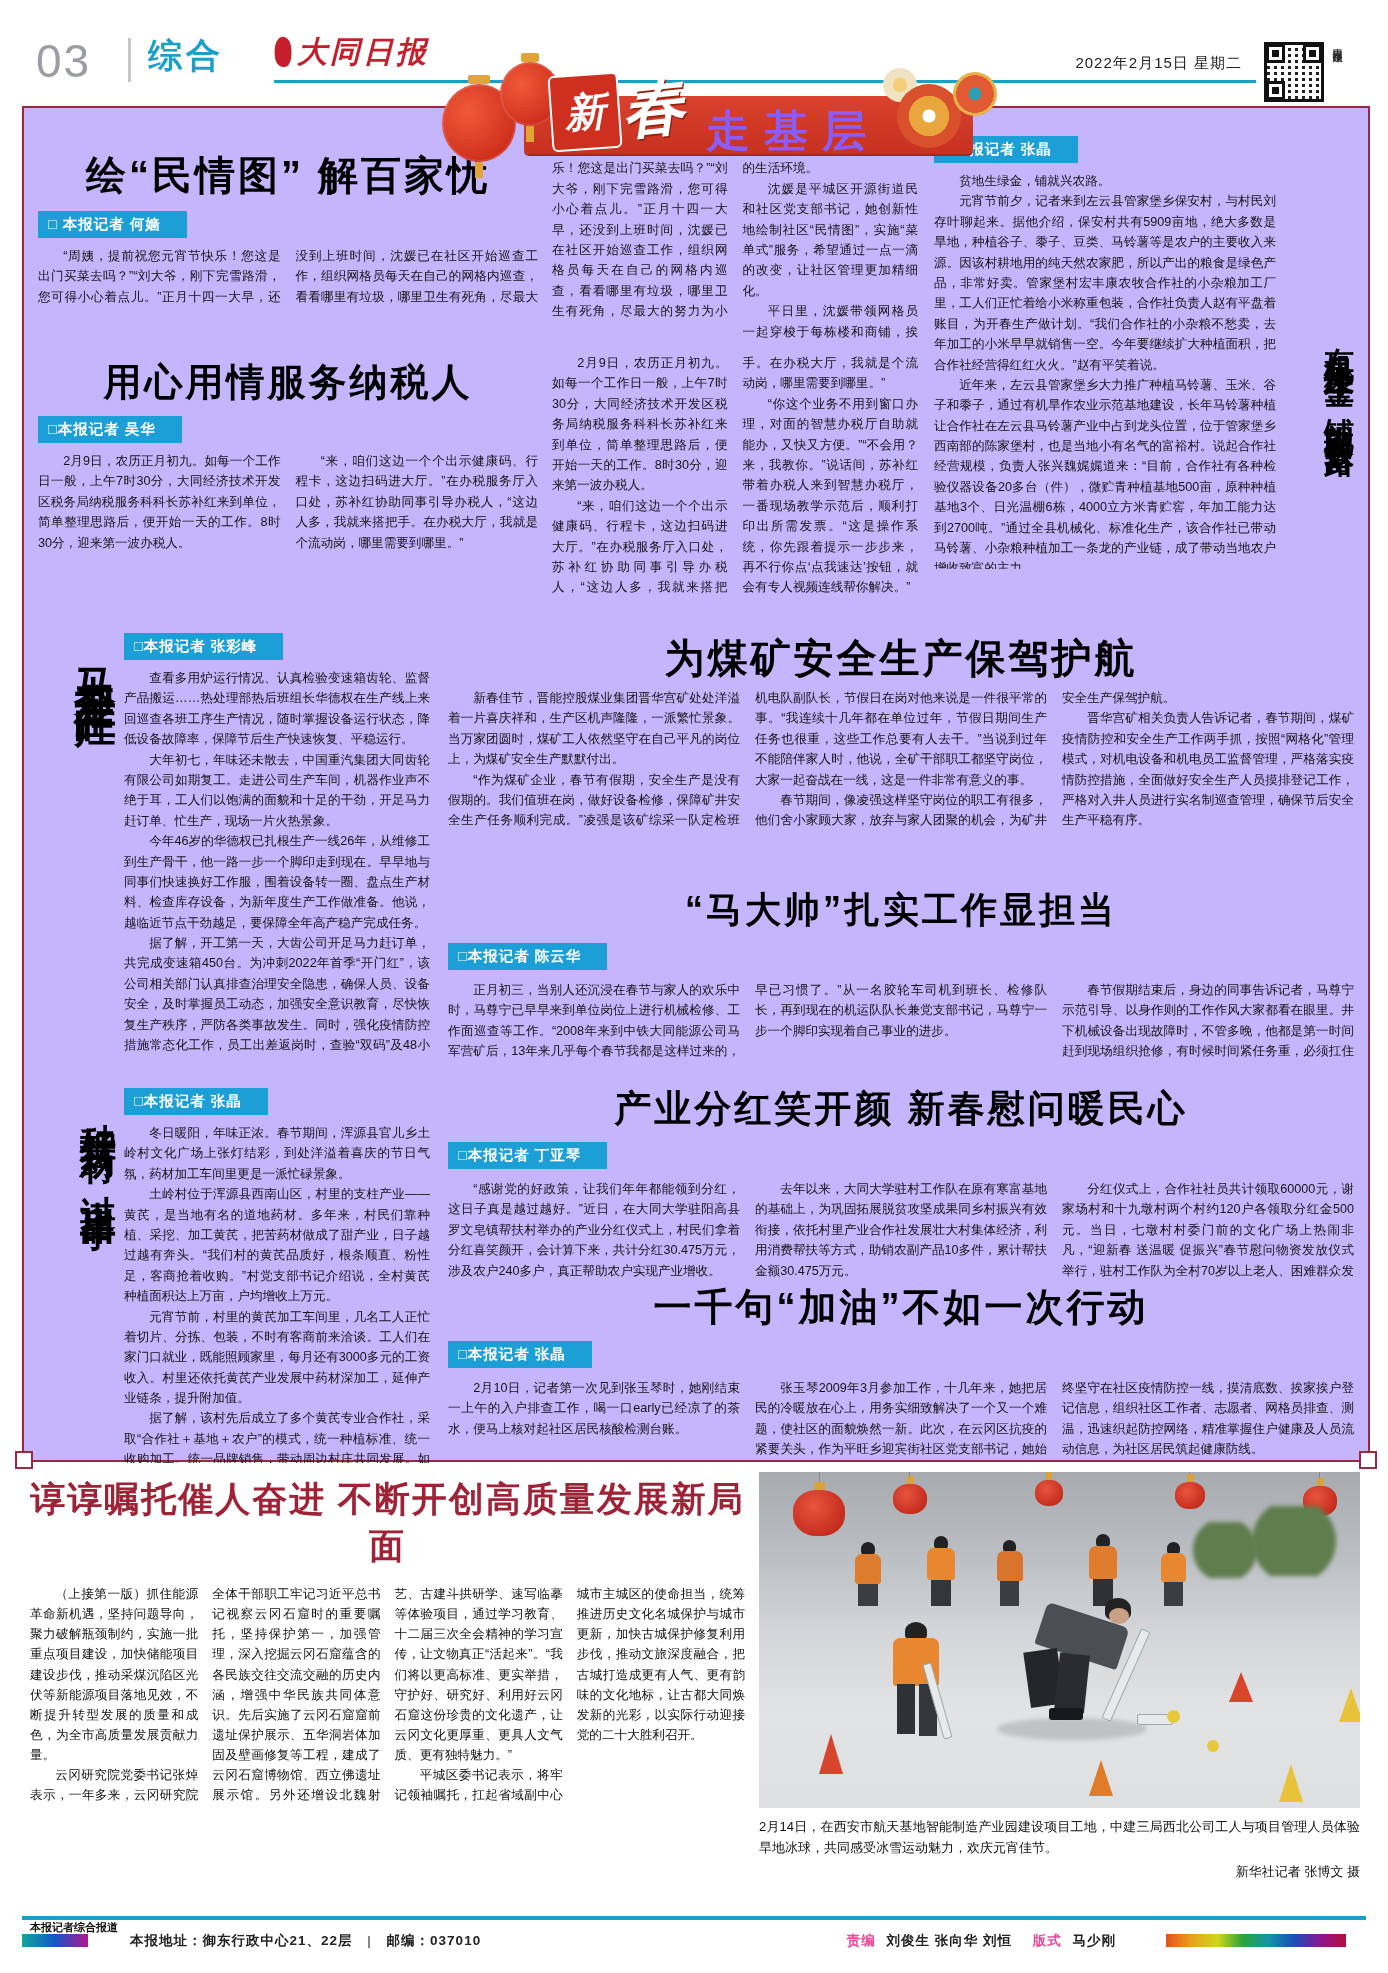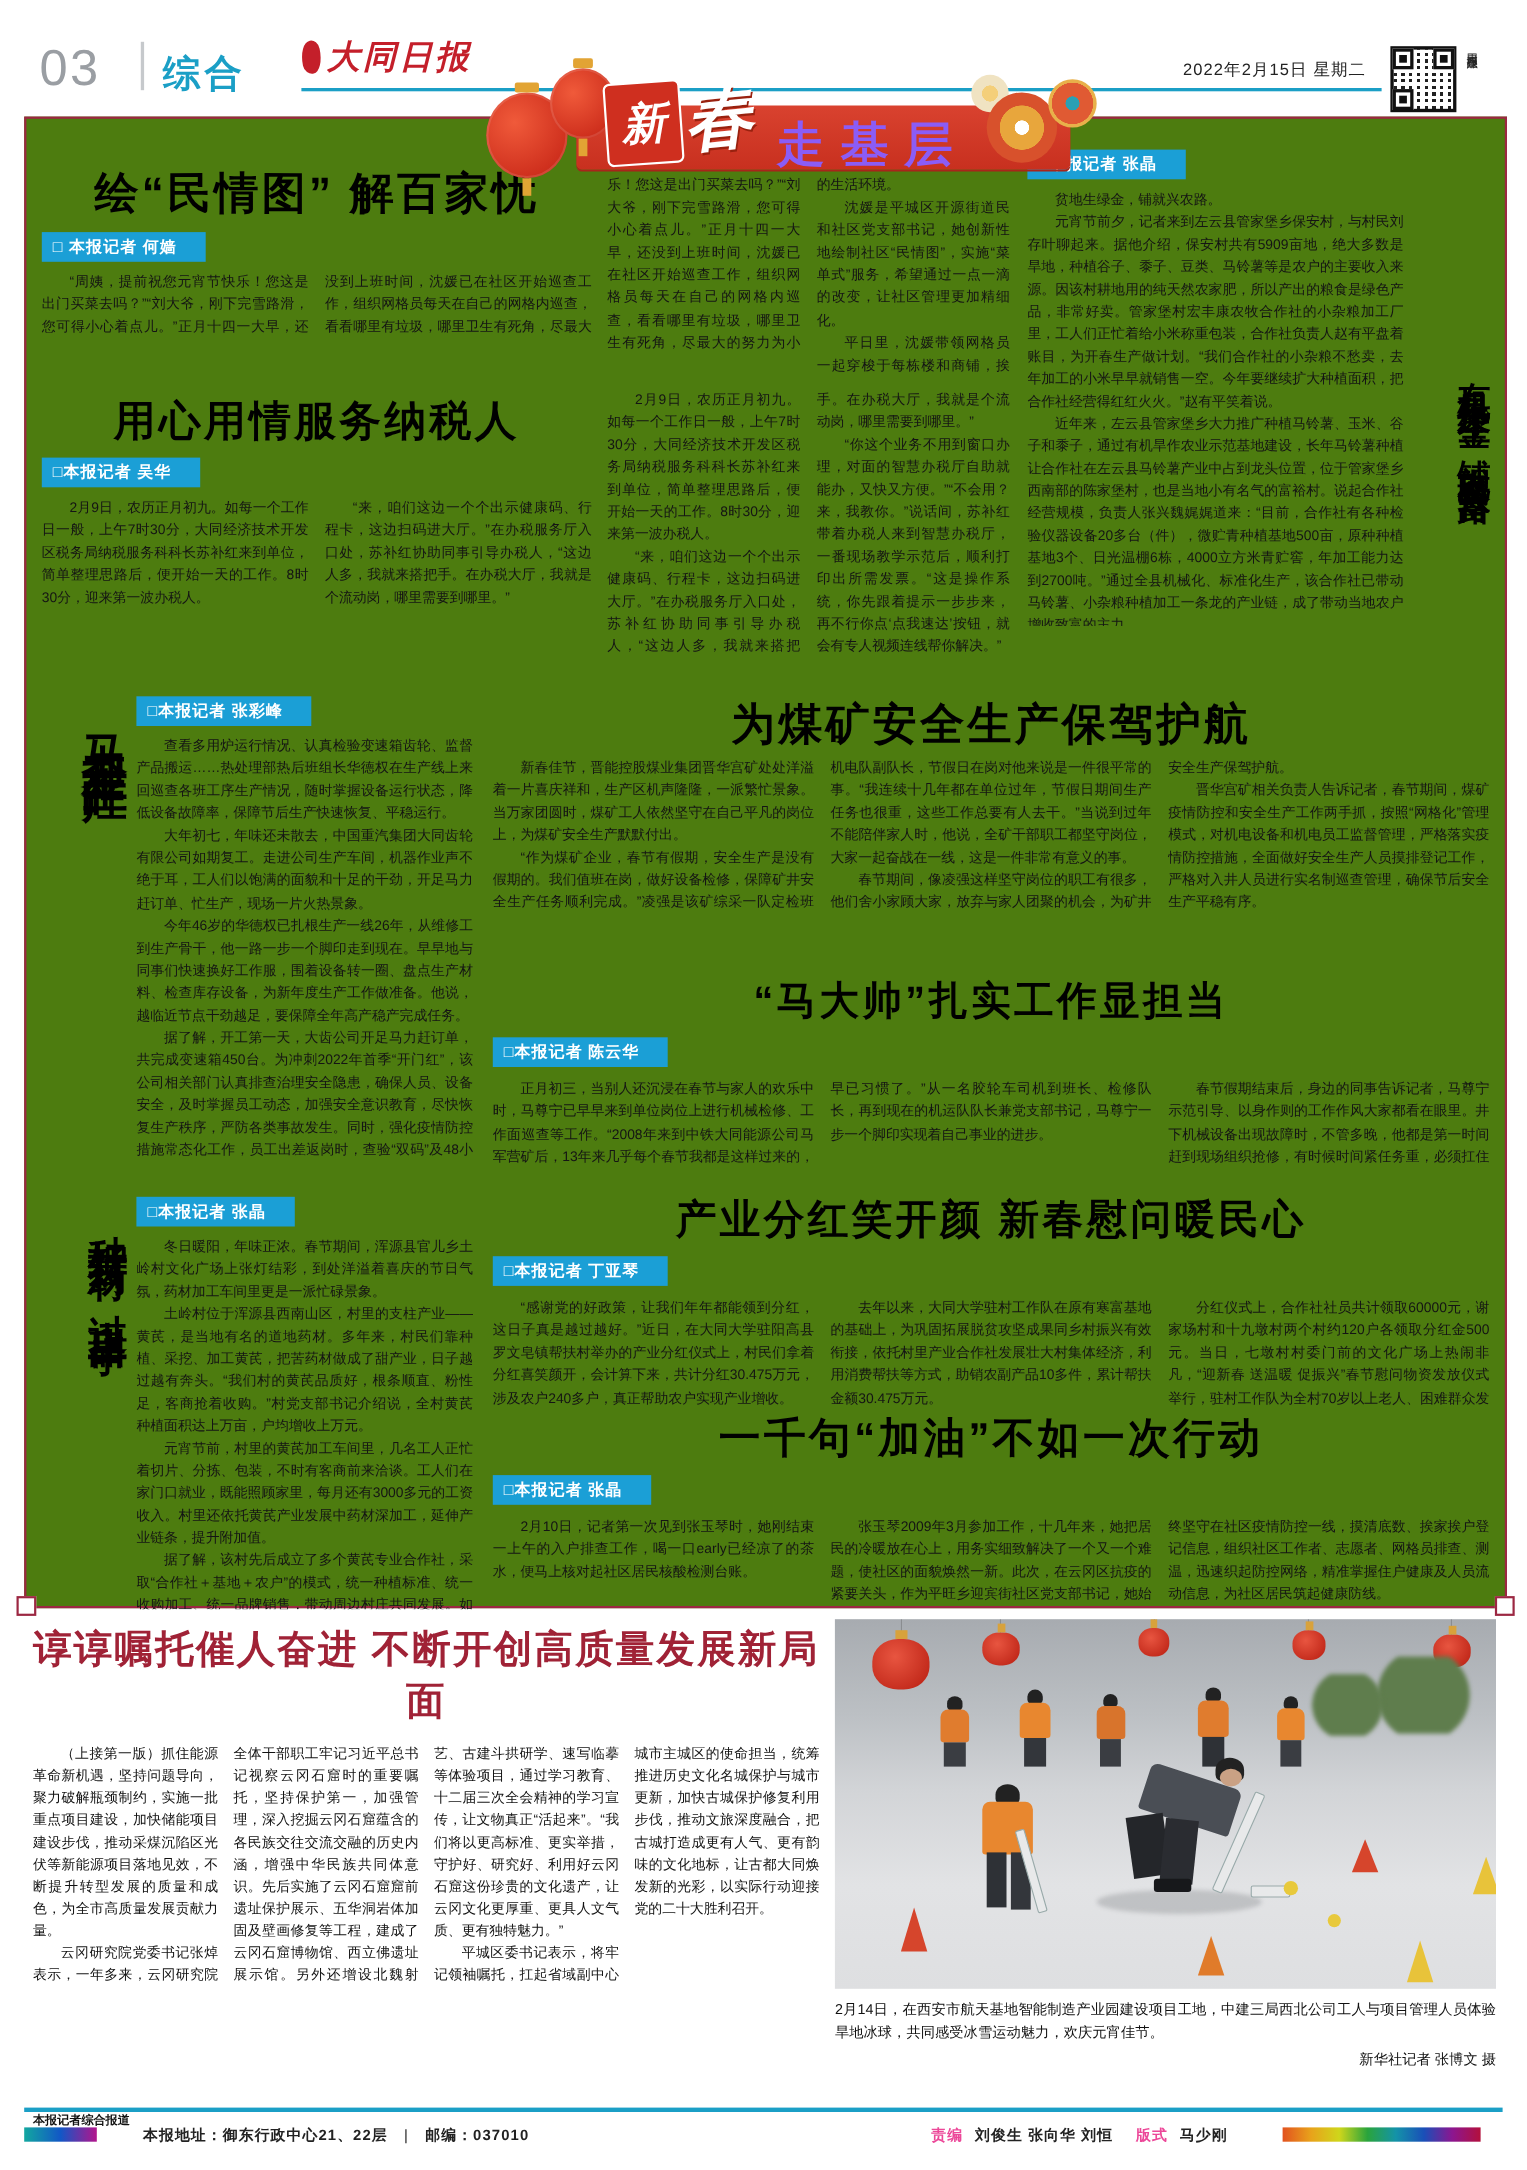--- a/index.html
+++ b/index.html
@@ -2,21 +2,21 @@
 <html><head>
 <meta charset="utf-8">
 <style>
   html,body{margin:0;padding:0;}
   body{width:1388px;height:1973px;position:relative;background:#ffffff;
        font-family:"Liberation Sans","DejaVu Sans",sans-serif;color:#111;overflow:hidden;}
   
   .hdr{position:absolute;top:28px;left:36px;right:36px;height:78px;}
   .pageno{position:absolute;left:0;top:6px;font-size:46px;color:#9a9ea3;font-weight:400;letter-spacing:2px;}
   .hdr-div{position:absolute;left:92px;top:10px;width:3px;height:44px;background:#c6c9cc;}
-  .section{position:absolute;left:112px;top:16px;font-size:34px;color:#1b9fc6;font-weight:700;letter-spacing:4px;}
+  .section{position:absolute;left:112px;top:5px;font-size:34px;color:#1b9fc6;font-weight:700;letter-spacing:4px;}
   .masthead{position:absolute;left:238px;top:2px;height:44px;display:flex;align-items:center;}
   .flame{width:18px;height:30px;background:#c41f2a;border-radius:60% 40% 55% 45%/70% 30% 70% 30%;transform:rotate(-12deg);margin-right:5px;}
   .masthead-txt{font-family:"Liberation Serif","DejaVu Serif",serif;font-style:italic;font-weight:900;font-size:30px;color:#c41f2a;letter-spacing:3px;}
   .hdr-line{position:absolute;left:238px;right:96px;top:52px;height:3px;background:#1b9fc6;}
   .dateline{position:absolute;right:110px;top:26px;font-size:15px;color:#222;letter-spacing:1px;}
   .qr{position:absolute;right:28px;top:14px;width:54px;height:54px;border:3px solid #111;background:
       repeating-linear-gradient(0deg,#111 0 3px,#fff 3px 6px),
       repeating-linear-gradient(90deg,#111 0 3px,#fff 3px 7px);background-blend-mode:screen;}
   .qr i{position:absolute;width:13px;height:13px;border:3px solid #111;background:#fff;}
   .qr i b{position:absolute;left:3px;top:3px;width:7px;height:7px;background:#111;}
@@ -32,21 +32,21 @@
   .lantern{position:absolute;background:radial-gradient(circle at 35% 35%,#f05a3a,#c21f12);border-radius:50%;box-shadow:inset 0 0 0 2px rgba(255,255,255,.12);}
   .lantern:before{content:"";position:absolute;left:35%;top:-9px;width:30%;height:9px;background:#e2a434;border-radius:2px;}
   .lantern:after{content:"";position:absolute;left:44%;bottom:-16px;width:12%;height:16px;background:#e2a434;}
   .lan1{left:4px;top:28px;width:74px;height:78px;}
   .lan2{left:62px;top:6px;width:60px;height:64px;}
   .flower{position:absolute;border-radius:50%;}
   .f1{right:52px;top:28px;width:64px;height:64px;background:radial-gradient(circle,#fff 0 14%,#e8a63c 15% 44%,#d8512c 45% 74%,#b8332a 75%);}
   .f2{right:16px;top:16px;width:44px;height:44px;background:radial-gradient(circle,#2aa0b4 0 20%,#e05a33 21% 60%,#e8b04a 61%);}
   .f3{right:96px;top:12px;width:34px;height:34px;background:radial-gradient(circle,#f4cf7a 0 30%,#f0e3c2 31%);}
   
-  .frame{position:absolute;left:22px;top:106px;width:1344px;height:1352px;border:2.5px solid #9c2742;background:#4d7c0f;}
+  .frame{position:absolute;left:22px;top:106px;width:1344px;height:1352px;border:2.5px solid #9c2742;background:#c4b5fd;}
   .corner{position:absolute;width:14px;height:14px;border:2.5px solid #9c2742;background:#fff;}
   .c-bl{left:-9px;bottom:-9px}.c-br{right:-9px;bottom:-9px}
   .inner{position:absolute;left:14px;top:26px;right:14px;bottom:10px;display:flex;flex-direction:column;}
   
   .h1{font-weight:900;letter-spacing:3px;text-align:center;color:#000;}
   .byline{display:inline-block;background:#1b9fd6;color:#fff;font-size:14.5px;font-weight:700;
           padding:4px 26px 4px 10px;letter-spacing:1px;margin:8px 0 8px 0;}
   .body-txt{font-size:12.6px;line-height:1.62;text-align:justify;overflow:hidden;color:#141414;}
   .body-txt p{margin:0;text-indent:2em;}
   .cols3{column-count:3;column-gap:15px;}

